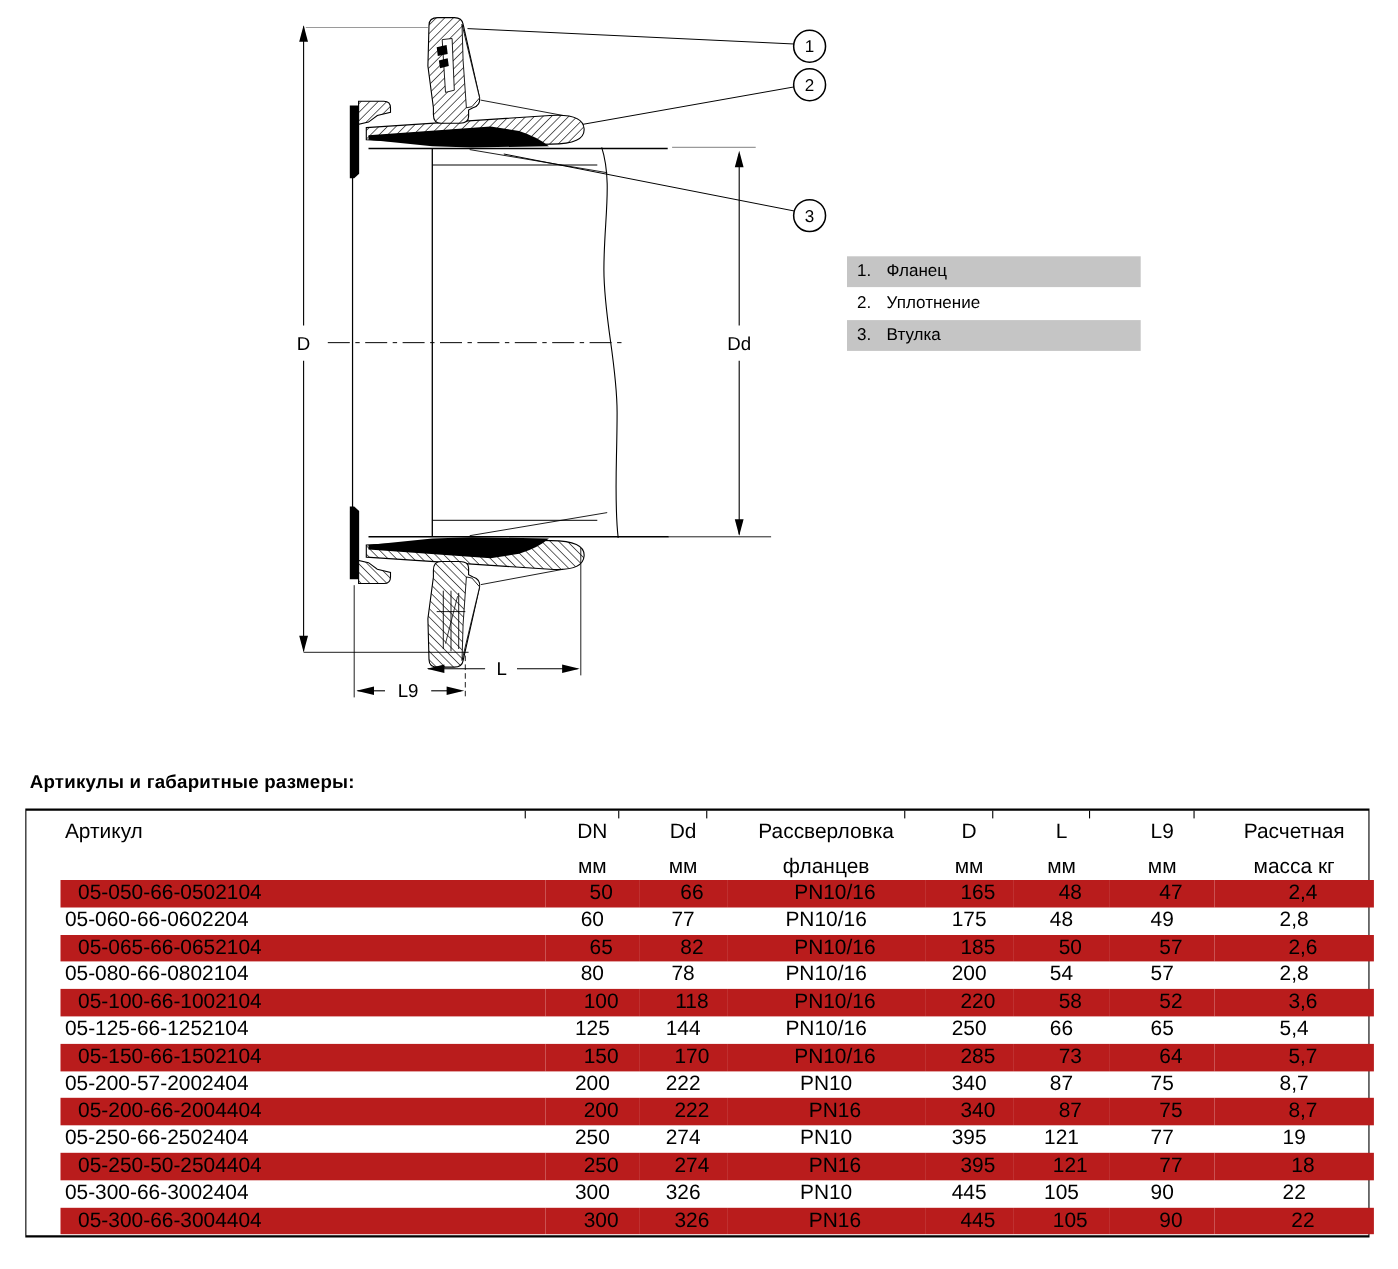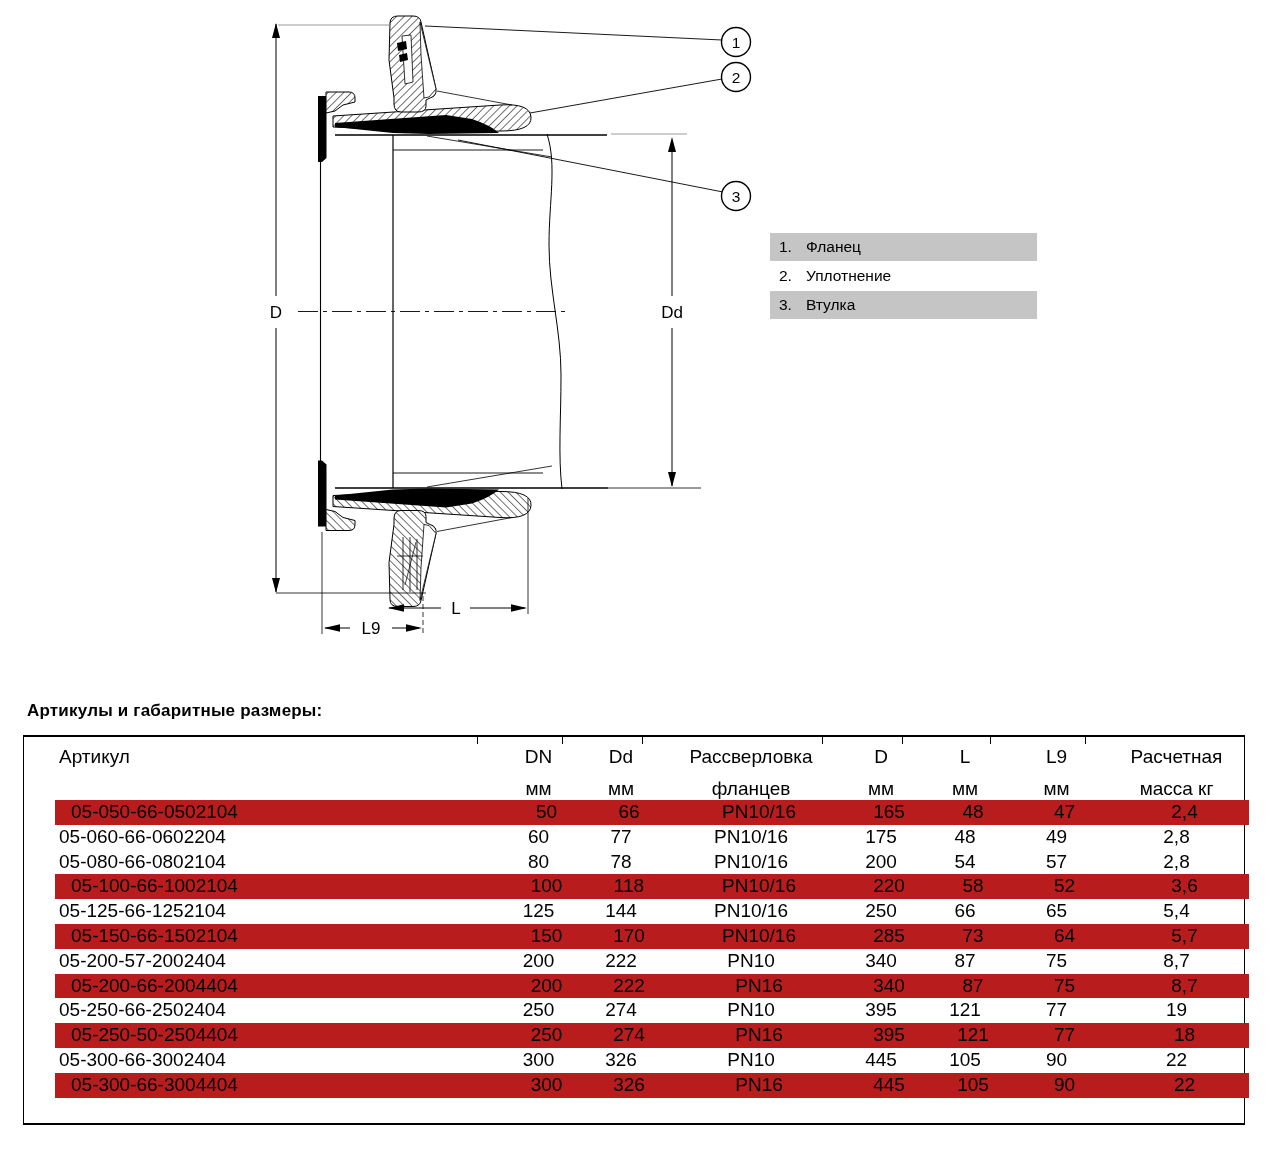--- a/index.html
+++ b/index.html
@@ -233,20 +233,30 @@
         <tr>
           <td class="col-artikul">05-060-66-0602204</td>
           <td>60</td>
           <td>77</td>
           <td>PN10/16</td>
           <td>175</td>
           <td>48</td>
           <td>49</td>
           <td>2,8</td>
         </tr>
+        <tr class="shaded">
+          <td class="col-artikul">05-065-66-0652104</td>
+          <td>65</td>
+          <td>82</td>
+          <td>PN10/16</td>
+          <td>185</td>
+          <td>50</td>
+          <td>57</td>
+          <td>2,6</td>
+        </tr>
         <tr>
           <td class="col-artikul">05-080-66-0802104</td>
           <td>80</td>
           <td>78</td>
           <td>PN10/16</td>
           <td>200</td>
           <td>54</td>
           <td>57</td>
           <td>2,8</td>
         </tr>

